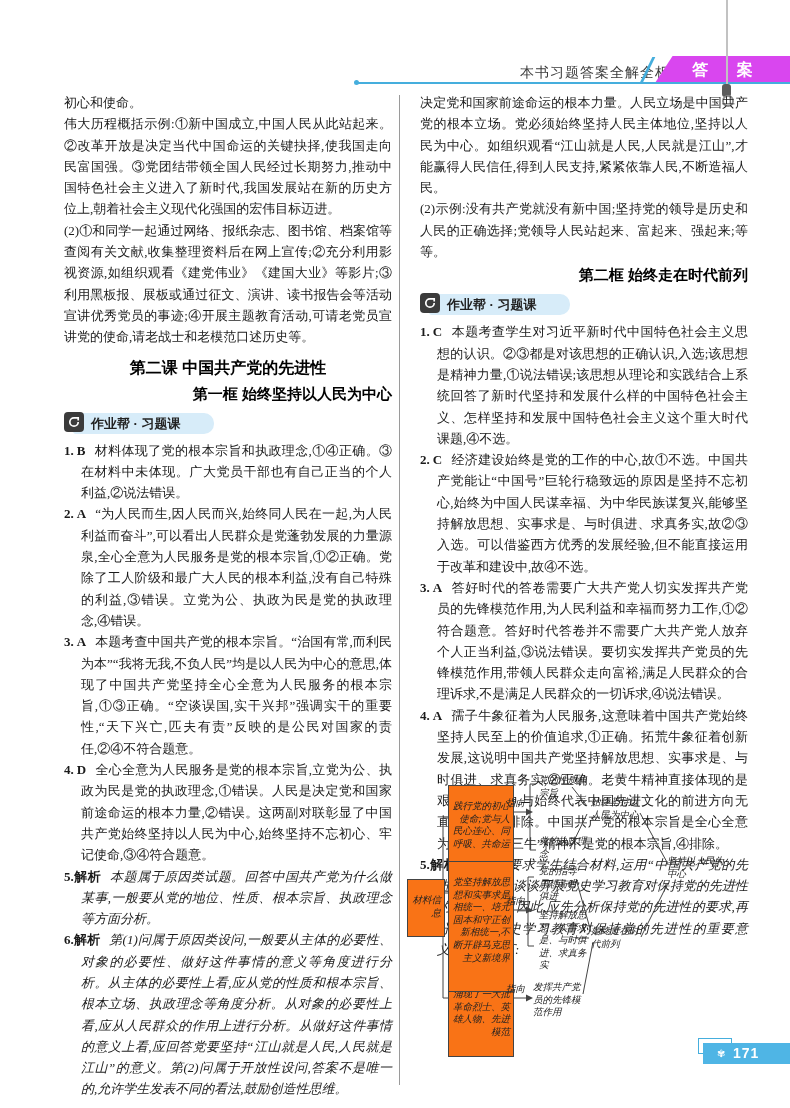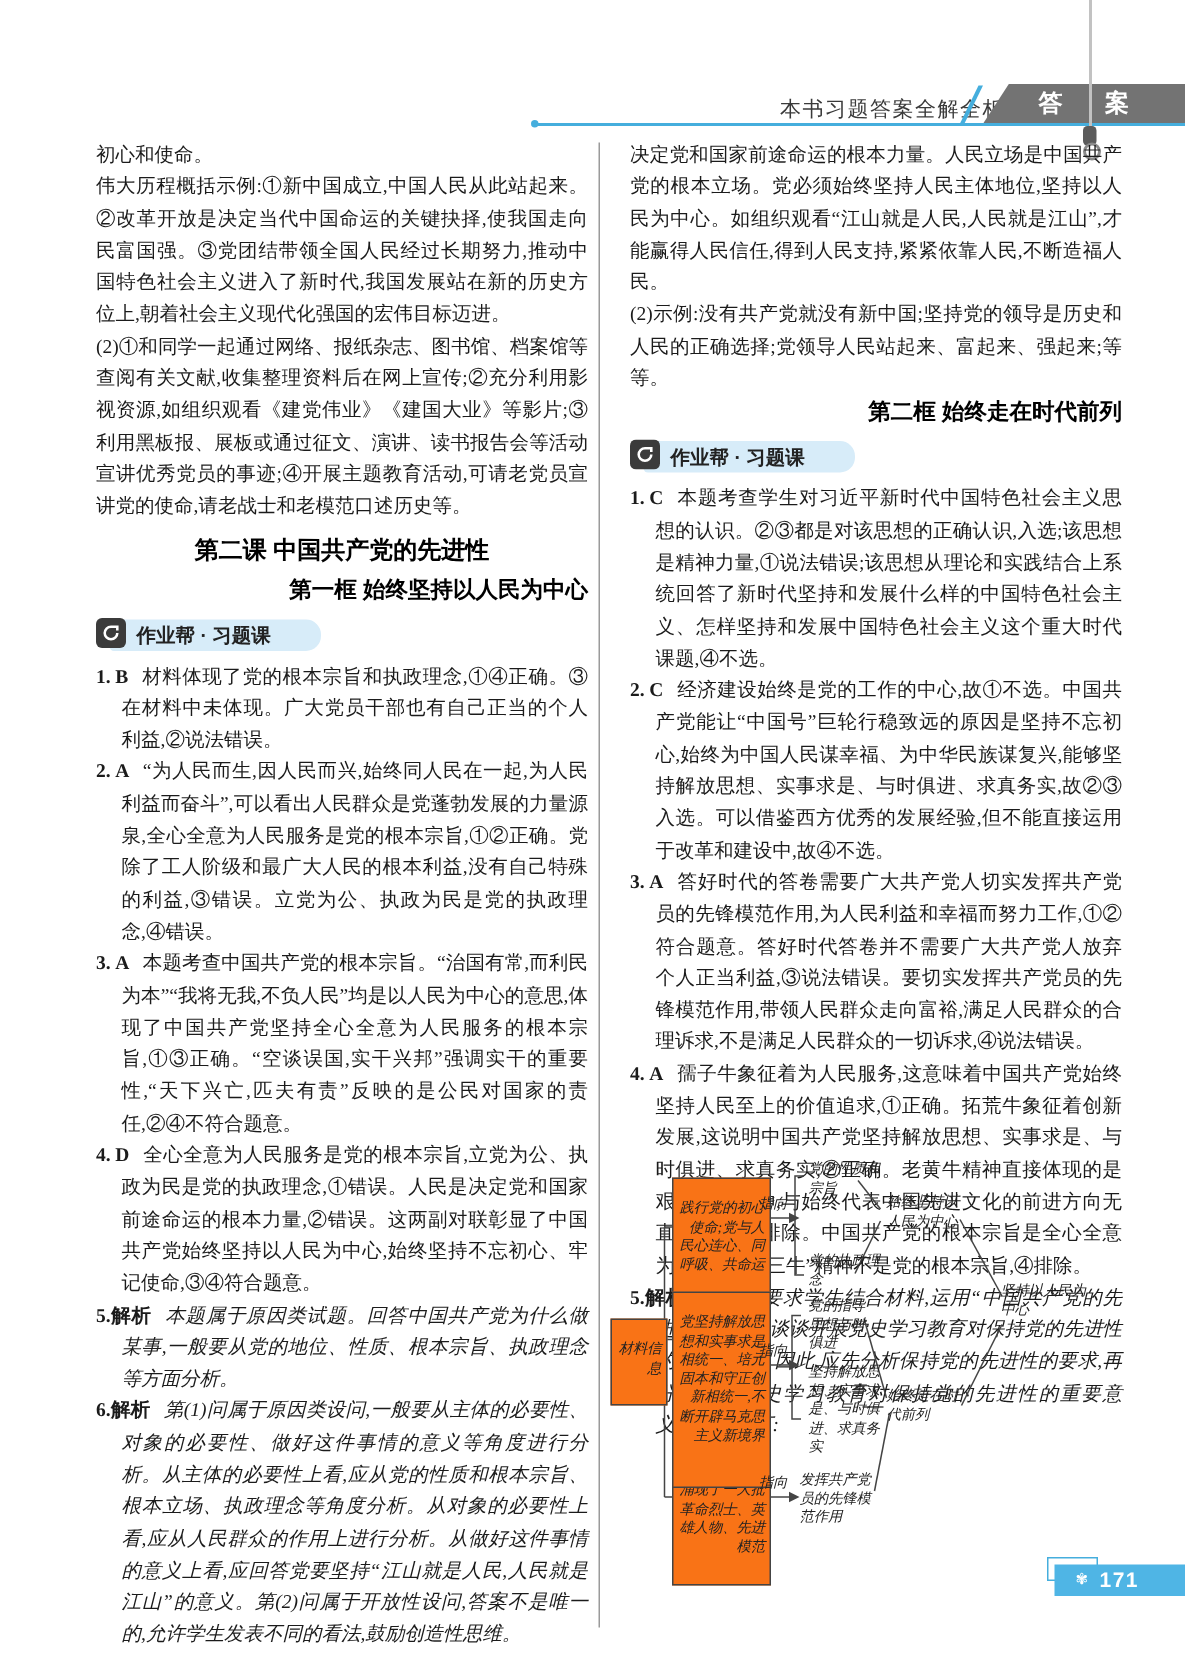--- a/index.html
+++ b/index.html
@@ -3,21 +3,21 @@
 <meta charset="utf-8">
 <style>
   html,body{margin:0;padding:0;}
   body{width:790px;height:1108px;position:relative;background:#fff;overflow:hidden;
        font-family:"Liberation Serif",serif;color:#1b1b1b;}
   
   .hdr-sub{position:absolute;top:62px;left:520px;font:14px/20px "Liberation Sans",sans-serif;
            color:#3a3a3a;letter-spacing:1px;}
   .hdr-slash{position:absolute;left:646px;top:57px;width:3px;height:26px;background:#45aedd;
              transform:skewX(-26deg);}
-  .hdr-banner{position:absolute;left:655px;top:56px;width:135px;height:27px;background:#737373;
+  .hdr-banner{position:absolute;left:655px;top:56px;width:135px;height:27px;background:#d946ef;
               clip-path:polygon(13% 0,100% 0,100% 100%,0 100%);}
   .hdr-banner span{display:block;text-align:center;color:#fff;font:bold 16px/27px "Liberation Sans",sans-serif;
               letter-spacing:12px;padding-left:12px;}
   .hdr-line{position:absolute;left:357px;top:82px;width:433px;height:2px;background:#45aedd;}
   .hdr-dot{position:absolute;left:354px;top:80px;width:5px;height:5px;border-radius:50%;background:#45aedd;}
   .cord{position:absolute;left:726px;top:0;width:2px;height:86px;background:#c2c2c2;}
   .pin-body{position:absolute;left:722px;top:84px;width:9px;height:13px;border-radius:3px;background:#5c5c5c;}
   .pin-ring{position:absolute;left:722px;top:95px;width:8px;height:8px;border-radius:50%;
             border:2px solid #8a8a8a;background:#fff;}
   

